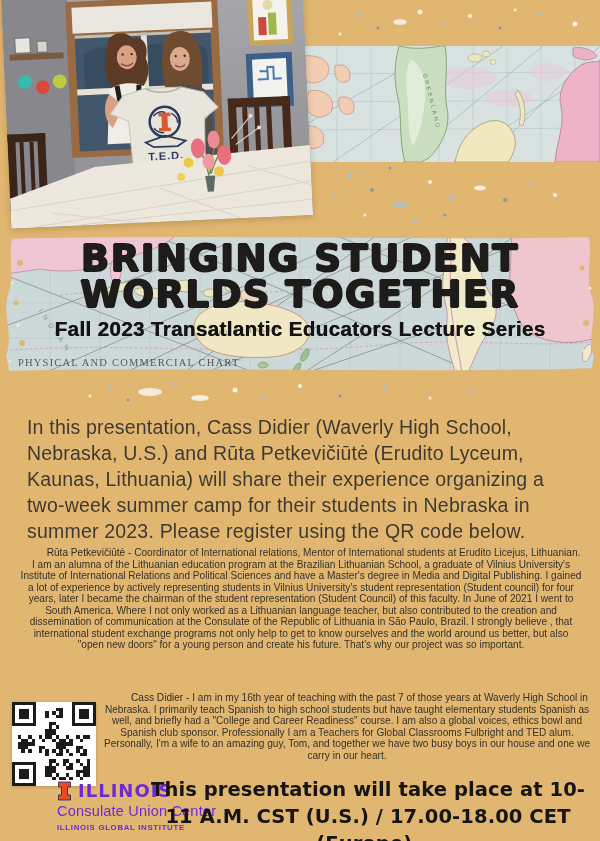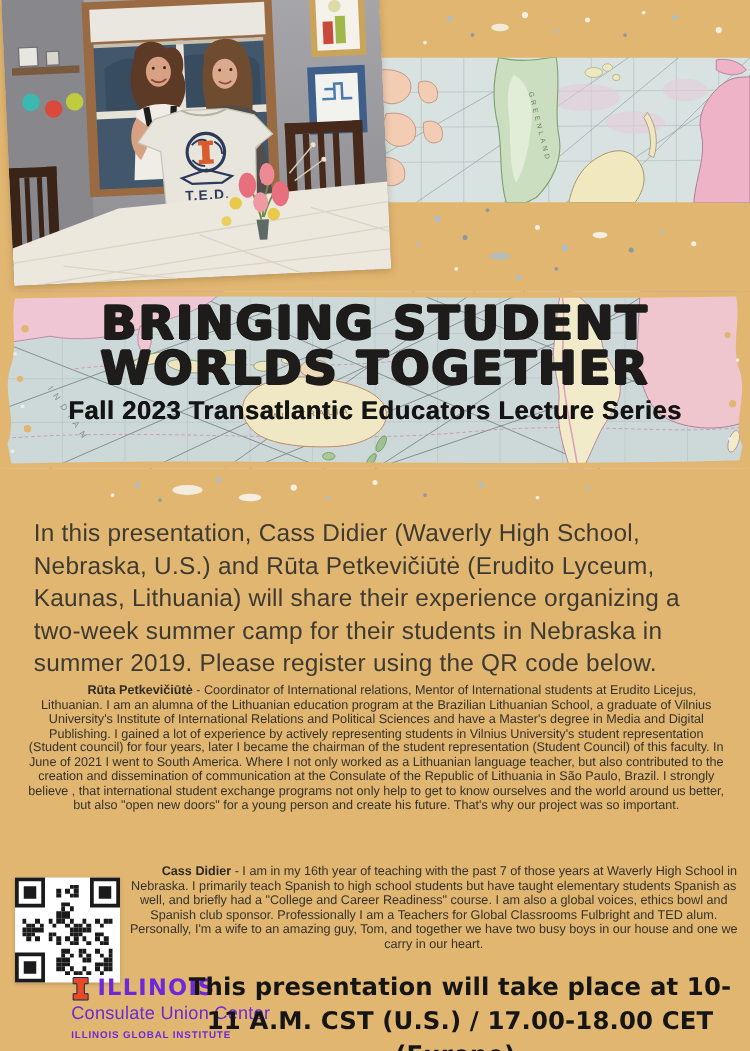--- a/index.html
+++ b/index.html
@@ -49,21 +49,21 @@
 
   
   #intro{
     left:27px;top:414px;width:552px;z-index:10;
     font-size:19.5px;line-height:26px;letter-spacing:.2px;color:#3E3A31;
   }
   .bio{
     z-index:10;text-align:center;
     font-size:10.1px;line-height:11.5px;color:#35322b;
   }
-  .bio b{font-weight:bold;color:#2f2c26;margin-left:25px;}
+  .bio b{font-weight:normal;color:#2f2c26;margin-left:25px;}
   #bio-ruta{left:20px;top:547px;width:562px;}
   #bio-cass{left:100px;top:692px;width:494px;}
 
   
   #qr{
     left:12px;top:702px;width:84px;height:84px;background:#fff;z-index:10;
     padding:6px;box-shadow:0 1px 3px rgba(90,60,20,.25);
   }
   #qr-inner{position:relative;width:72px;height:72px;}
   #qr-inner i{position:absolute;background:#1b1b1b;}
@@ -379,23 +379,24 @@
         <circle cx="12" cy="50" r="1.5"></circle>
           <circle cx="18" cy="92" r="1.5"></circle>
           <circle cx="10" cy="128" r="1.5"></circle>
         <circle cx="590" cy="55" r="1.5"></circle>
           <circle cx="584" cy="118" r="1.5"></circle>
       </g>
     </svg>
     <div id="title2" class="banner-title">WORLDS TOGETHER</div>
     <div id="title1" class="banner-title">BRINGING STUDENT</div>
     <div id="subtitle">Fall 2023 Transatlantic Educators Lecture Series</div>
+    <div id="chart-caption">PHYSICAL AND COMMERCIAL CHART</div>
   </div>
 
-  <div id="intro" class="abs">In this presentation, Cass Didier (Waverly High School, Nebraska, U.S.) and Rūta Petkevičiūtė (Erudito Lyceum, Kaunas, Lithuania) will share their experience organizing a two-week summer camp for their students in Nebraska in summer 2019. Please register using the QR code below.</div>
+  <div id="intro" class="abs">In this presentation, Cass Didier (Waverly High School, Nebraska, U.S.) and Rūta Petkevičiūtė (Erudito Lyceum, Kaunas, Lithuania) will share their experience organizing a two-week summer camp for their students in Nebraska in summer 2023. Please register using the QR code below.</div>
 
   <p id="bio-ruta" class="abs bio" style="margin:0;">
     <b>Rūta Petkevičiūtė</b><span> - Coordinator of International relations, Mentor of International students at Erudito Licejus, Lithuanian. I am an alumna of the Lithuanian education program at the Brazilian Lithuanian School, a graduate of Vilnius University's Institute of International Relations and Political Sciences and have a Master's degree in Media and Digital Publishing. I gained a lot of experience by actively representing students in Vilnius University's student representation (Student council) for four years, later I became the chairman of the student representation (Student Council) of this faculty. In June of 2021 I went to South America. Where I not only worked as a Lithuanian language teacher, but also contributed to the creation and dissemination of communication at the Consulate of the Republic of Lithuania in São Paulo, Brazil. I strongly believe , that international student exchange programs not only help to get to know ourselves and the world around us better, but also "open new doors" for a young person and create his future. That's why our project was so important.</span>
   </p>
 
   <p id="bio-cass" class="abs bio" style="margin:0;">
     <b>Cass Didier</b><span> - I am in my 16th year of teaching with the past 7 of those years at Waverly High School in Nebraska. I primarily teach Spanish to high school students but have taught elementary students Spanish as well, and briefly had a "College and Career Readiness" course. I am also a global voices, ethics bowl and Spanish club sponsor. Professionally I am a Teachers for Global Classrooms Fulbright and TED alum. Personally, I'm a wife to an amazing guy, Tom, and together we have two busy boys in our house and one we carry in our heart.</span>
   </p>
 
   <div id="qr" class="abs">

